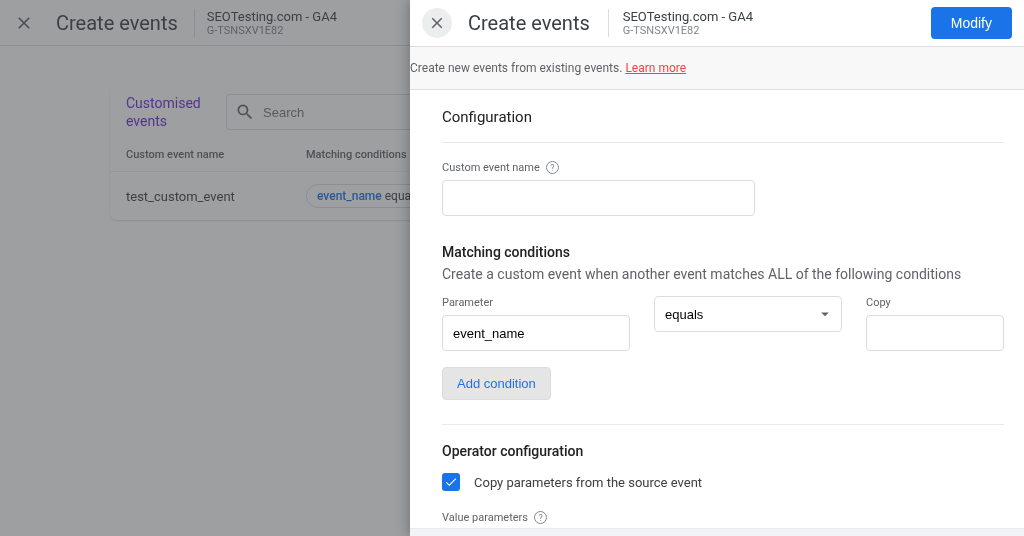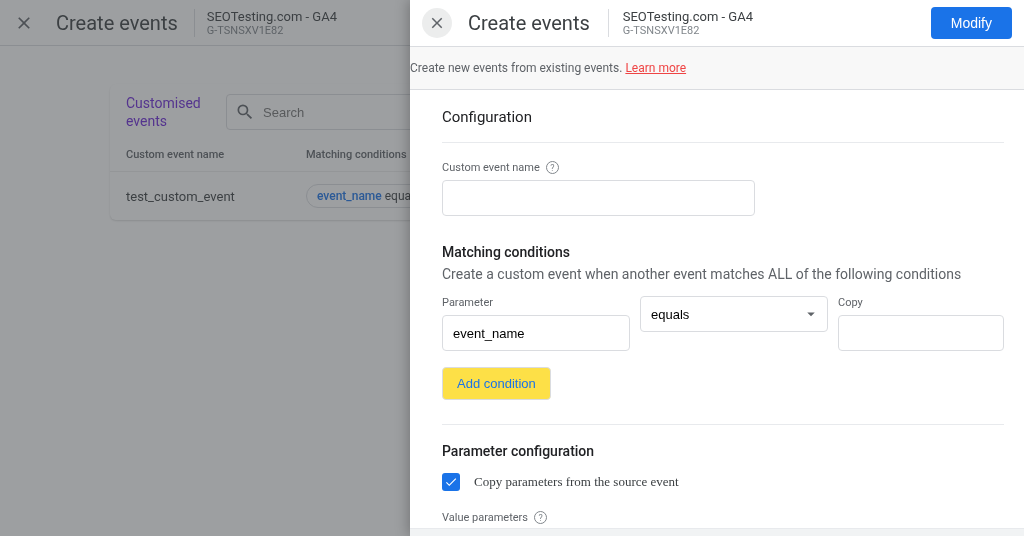--- a/index.html
+++ b/index.html
@@ -48,28 +48,28 @@
     .divider { border: none; border-top: 1px solid #e8eaed; margin: 0 0 18px 0; }
 
     .field-label { font-size: 11px; color: #5f6368; display: flex; align-items: center; gap: 6px; margin-bottom: 6px; }
     .input-field { width: 313px; height: 36px; border: 1px solid #dadce0; border-radius: 4px; padding: 0 10px; font-size: 13px; outline: none; }
     .input-field.small { width: 188px; }
     .input-field.mid { width: 188px; }
 
     .sub-title { font-size: 14px; font-weight: 500; color: #202124; margin-top: 28px; margin-bottom: 6px; }
     .sub-desc { font-size: 14px; color: #5f6368; margin-bottom: 14px; }
 
-    .cond-row { display: flex; gap: 10px; }
+    .cond-row { display: flex; gap: 24px; }
     .cond-col { display: flex; flex-direction: column; }
     .select-wrap { position: relative; }
     .select-wrap svg { position: absolute; right: 8px; top: 50%; transform: translateY(-50%); pointer-events: none; color: #5f6368; }
 
-    .outlined-btn { margin-top: 16px; background: #fde047; border: 1px solid #dadce0; border-radius: 4px; padding: 8px 14px; color: #1a73e8; font-size: 13px; font-weight: 500; cursor: pointer; }
-
-    .checkbox-row { display: flex; align-items: center; gap: 14px; margin-bottom: 20px; font-family: Liberation Serif, serif; }
+    .outlined-btn { margin-top: 16px; background: #e5e5e5; border: 1px solid #dadce0; border-radius: 4px; padding: 8px 14px; color: #1a73e8; font-size: 13px; font-weight: 500; cursor: pointer; }
+
+    .checkbox-row { display: flex; align-items: center; gap: 14px; margin-bottom: 20px; }
     .checkbox { width: 18px; height: 18px; background: #1a73e8; border-radius: 3px; display: flex; align-items: center; justify-content: center; cursor: pointer; }
     .checkbox svg { color: #fff; }
     .checkbox-label { font-size: 13px; color: #3c4043; }
 
     .help-icon { width: 13px; height: 13px; border: 1px solid #80868b; border-radius: 50%; display: inline-flex; align-items: center; justify-content: center; font-size: 9px; color: #80868b; cursor: pointer; }
 
     .footer-space { height: 8px; background: #f1f3f4; border-top: 1px solid #e8eaed; }
   </style>
 </head>
 <body>
@@ -168,21 +168,21 @@
       <div class="cond-col" style="flex:1">
         <div class="field-label">Copy</div>
         <input type="text" class="input-field" style="width: 100%;">
       </div>
     </div>
 
     <button class="outlined-btn">Add condition</button>
 
     <hr class="divider" style="margin-top:24px">
 
-    <div class="sub-title" style="margin-top:0">Parameter configuration</div>
+    <div class="sub-title" style="margin-top:0">Operator configuration</div>
 
     <div class="checkbox-row" style="margin-top:14px">
       <div class="checkbox">
         <svg viewBox="0 0 24 24" width="14" height="14" fill="currentColor">
             <path d="M9 16.17L4.83 12l-1.42 1.41L9 19 21 7l-1.41-1.41z"></path>
           </svg>
       </div>
       <span class="checkbox-label">Copy parameters from the source event</span>
     </div>
 

